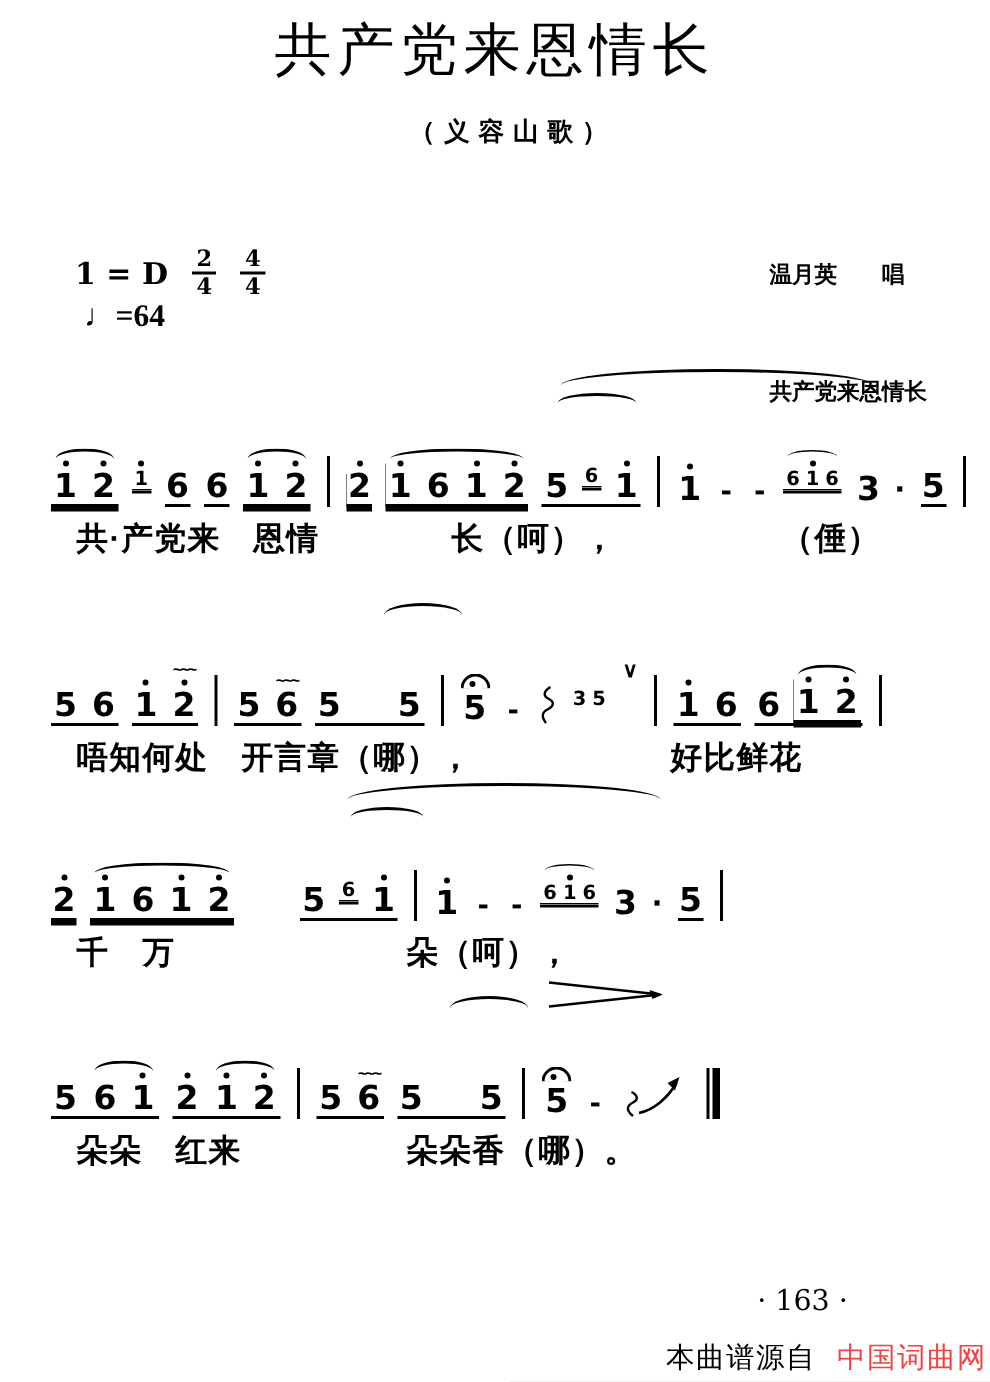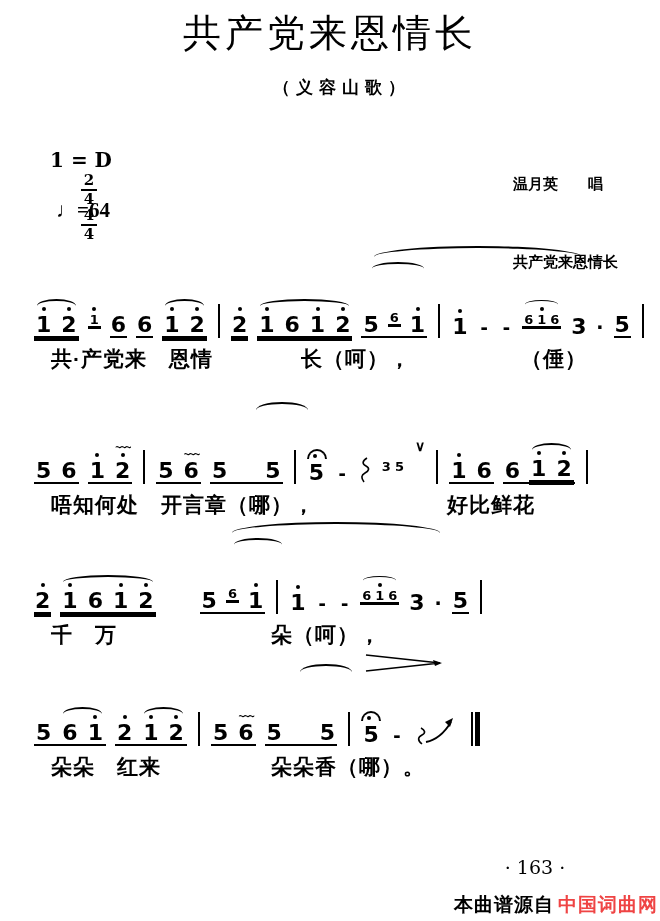--- a/index.html
+++ b/index.html
@@ -4,22 +4,22 @@
 <style>
   html,body{margin:0;padding:0;background:#e8e8e8;}
   .page{position:relative;width:660px;height:921px;background:#ffffff;color:#000;
         font-family:"Liberation Sans",sans-serif;overflow:hidden;}
   .title{position:absolute;top:8px;left:0;width:100%;text-align:center;
          font-size:38px;font-weight:400;letter-spacing:4px;}
   .subtitle{position:absolute;top:76px;left:0;width:100%;text-align:center;
             font-size:17px;font-weight:600;letter-spacing:6px;padding-left:12px;}
   .credits{position:absolute;top:118px;right:42px;text-align:left;
            font-size:15px;font-weight:700;line-height:1.75;white-space:pre;}
-  .keysig{position:absolute;top:148px;left:50px;display:flex;align-items:center;
-          font-family:"DejaVu Serif",serif;font-size:20px;font-weight:700;flex-direction:column;}
+  .keysig{position:absolute;top:164px;left:50px;display:flex;align-items:center;
+          font-family:"DejaVu Serif",serif;font-size:20px;font-weight:700;}
   .frac{display:inline-flex;flex-direction:column;align-items:center;margin-left:16px;
         font-family:"DejaVu Serif",serif;font-size:15px;font-weight:700;line-height:1.1;}
   .frac .fn{border-bottom:2px solid #000;padding:0 3px;}
   .frac .fd{padding:0 3px;}
   .tempo{position:absolute;top:198px;left:56px;font-size:21px;font-weight:600;
          font-family:Liberation Serif, serif;}
 
   .music-line{position:absolute;left:34px;width:615px;}
   .ml0{top:246px;} .ml1{top:392px;} .ml2{top:522px;} .ml3{top:654px;}
   .notes-row{position:relative;display:flex;align-items:flex-end;gap:9px;
@@ -50,22 +50,22 @@
           border-right:5px solid #000;box-sizing:border-box;margin-left:2px;}
   .dash{font-size:22px;font-weight:900;line-height:23px;align-self:flex-end;padding:0 3px;}
   .dsep{font-size:24px;font-weight:900;line-height:22px;align-self:flex-end;}
   .breath{align-self:flex-start;margin-top:14px;font-size:14px;font-weight:700;}
   .micon{align-self:flex-end;display:inline-flex;}
   .arc{position:absolute;border-top:2px solid #000;border-radius:100% 100% 0 0;height:16px;}
   .hairpin{position:absolute;}
 
   .page-number{position:absolute;top:856px;left:478px;width:114px;text-align:center;
                font-family:"DejaVu Serif",serif;font-size:19px;}
-  .footer-source{position:absolute;top:892px;right:2px;display:flex;gap:4px;
-                 font-size:19px;font-weight:700;letter-spacing:1px;justify-content:space-between;}
+  .footer-source{position:absolute;top:892px;right:2px;display:flex;gap:14px;
+                 font-size:19px;font-weight:400;letter-spacing:1px;justify-content:space-between;}
   .brand{color:#ef4444;}
 </style>
 </head>
 <body>
 
 <div class="page">
 
   <div class="title">共产党来恩情长</div>
   <div class="subtitle">（义容山歌）</div>
 

